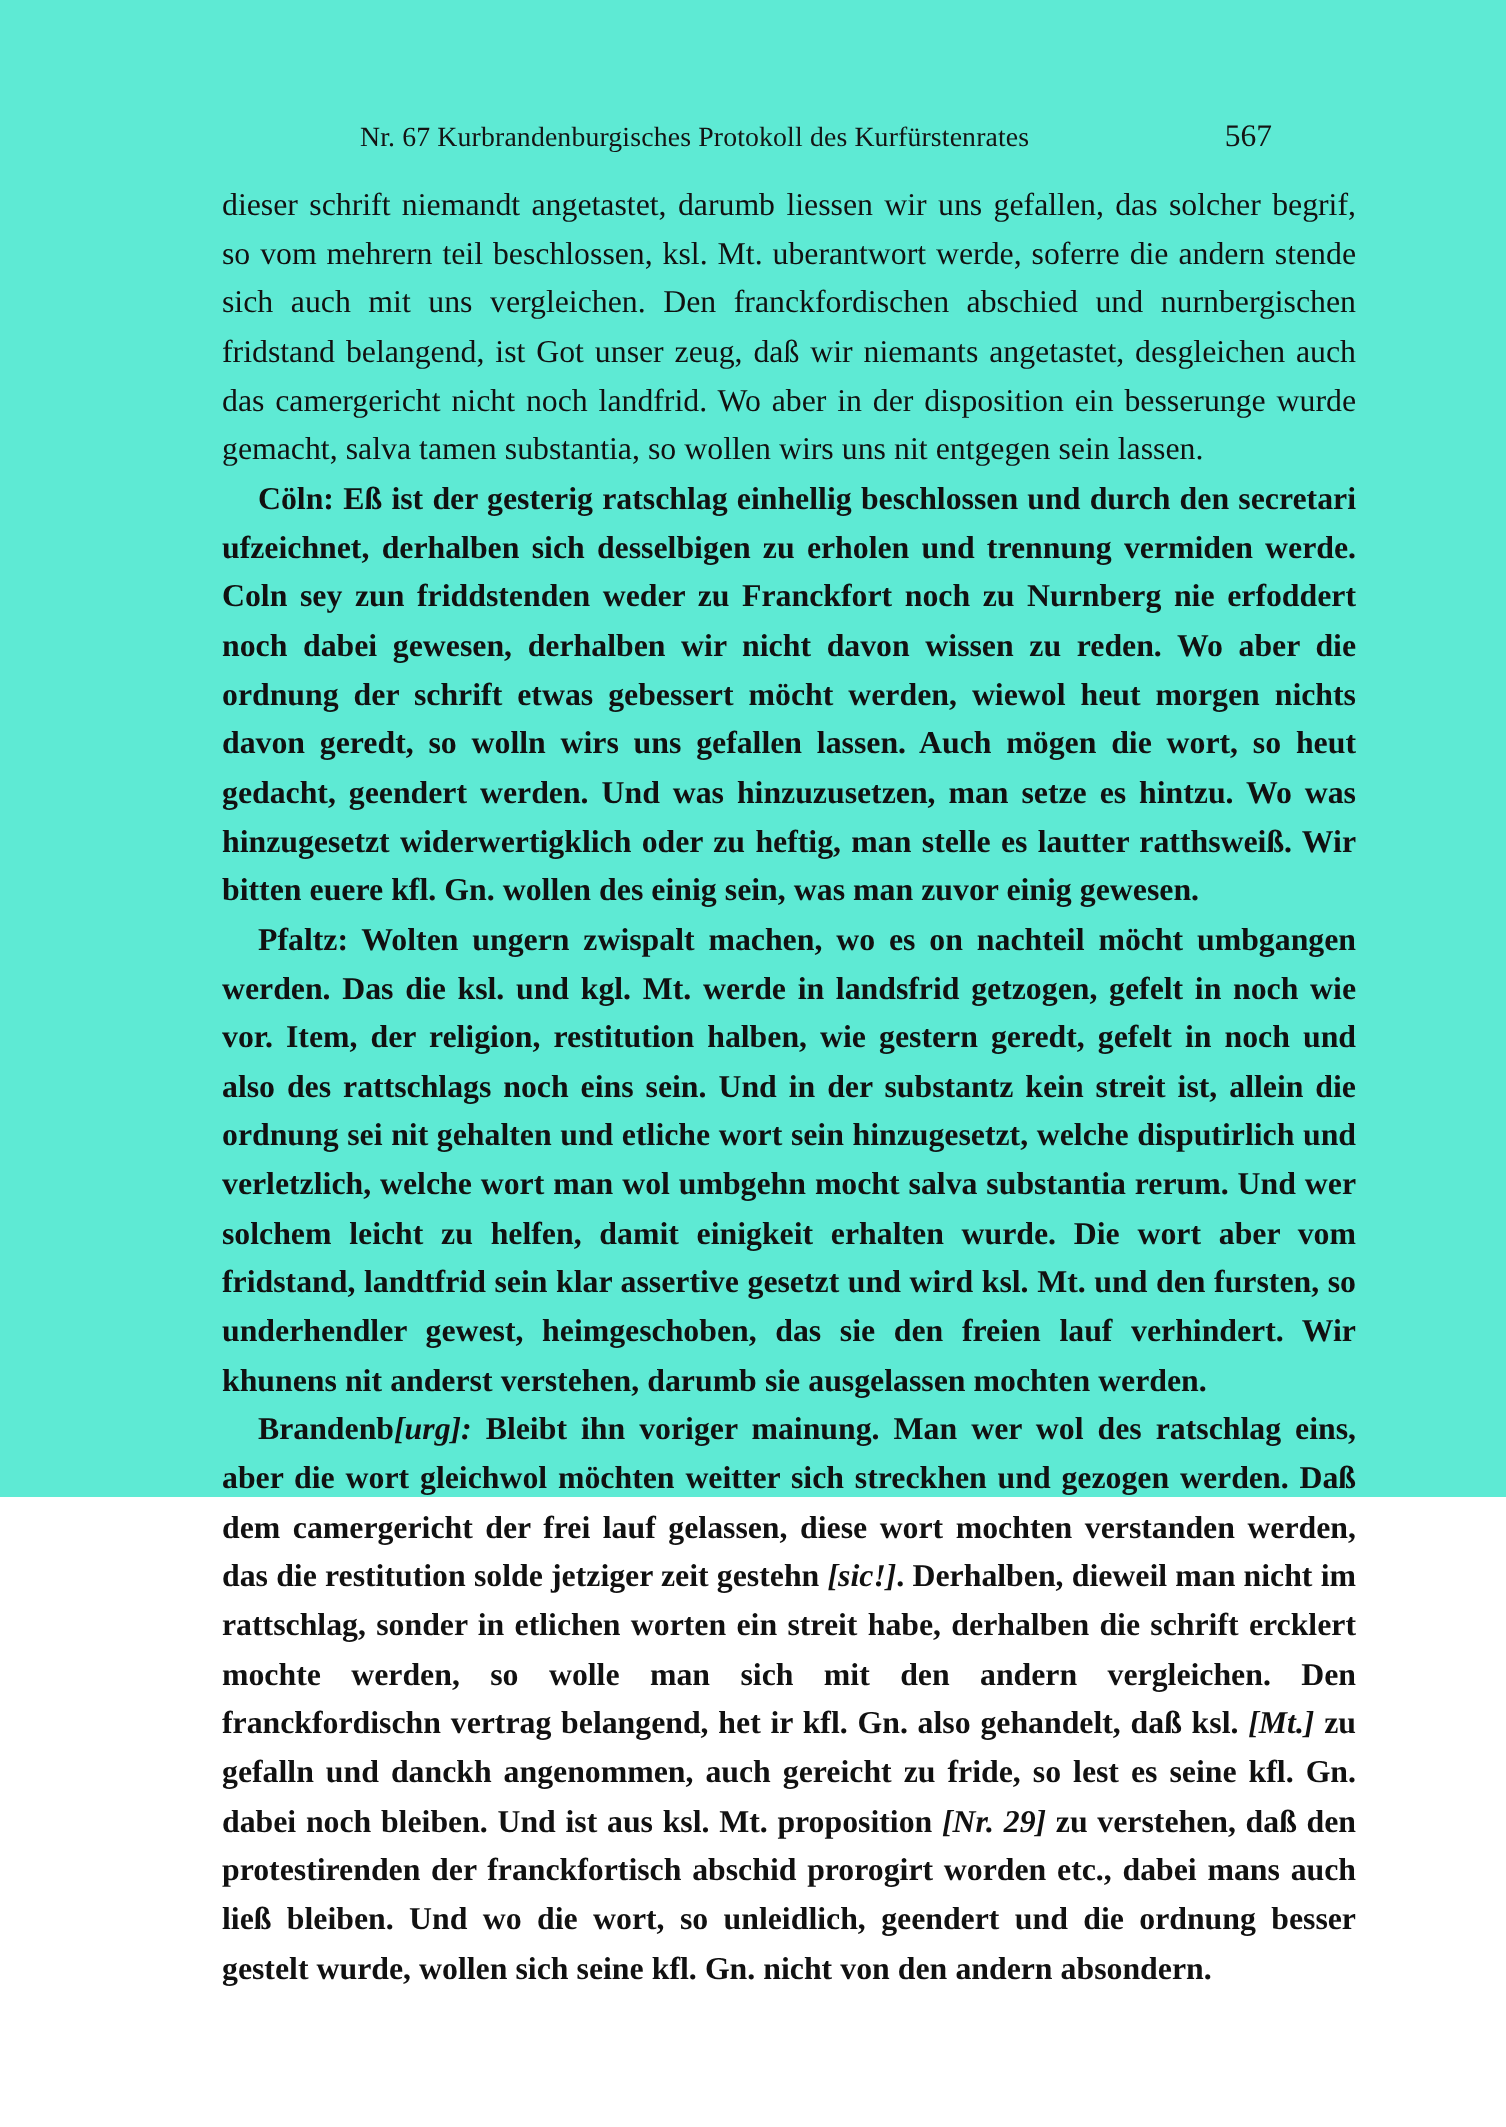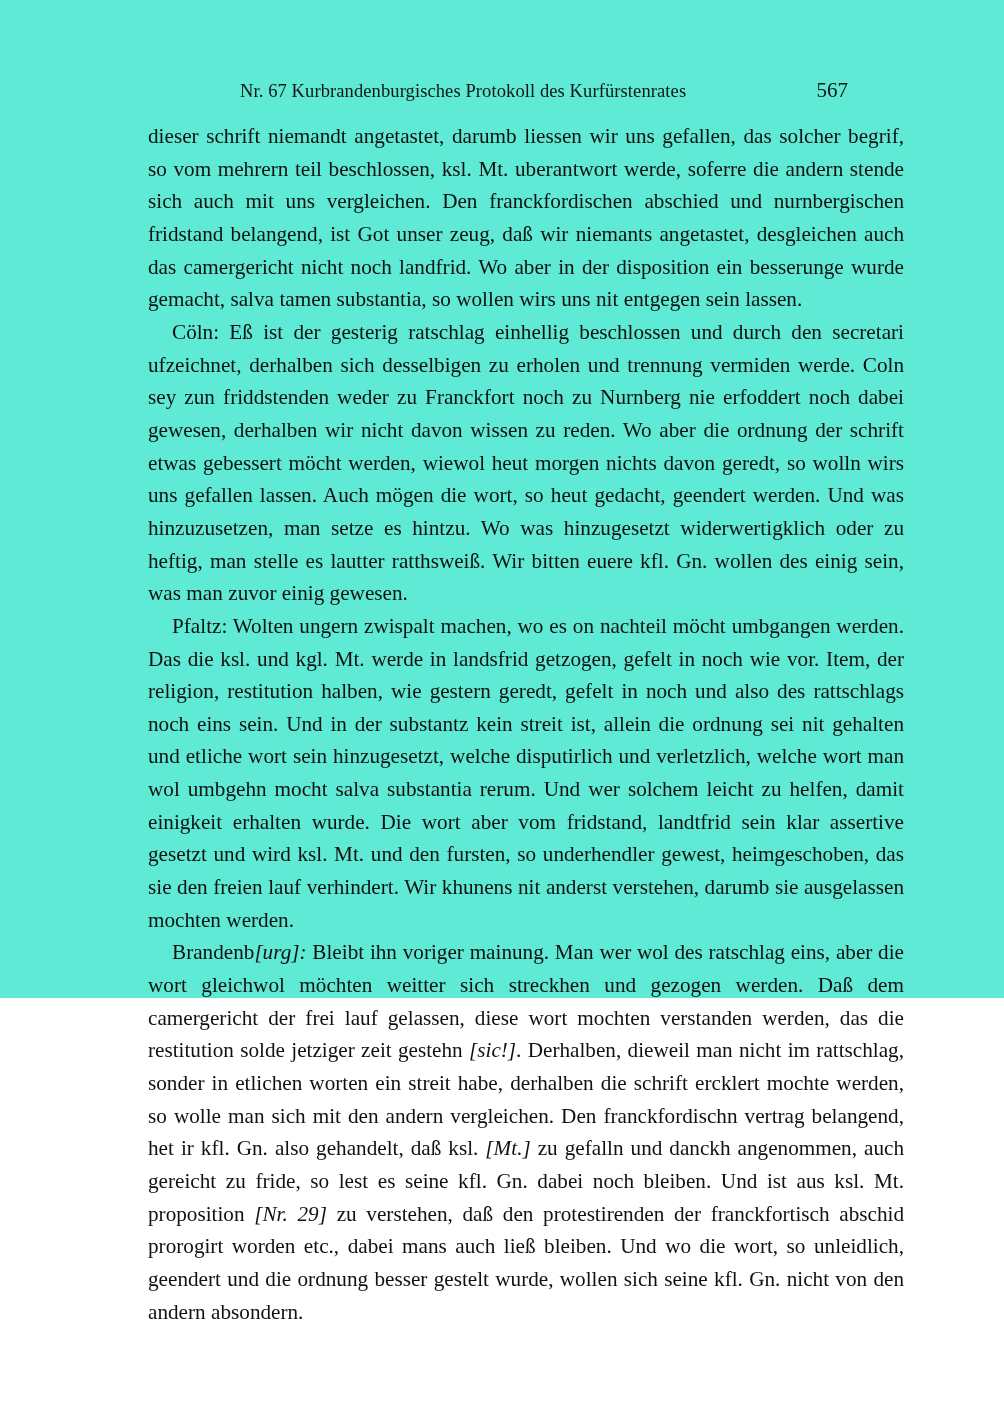--- a/index.html
+++ b/index.html
@@ -65,20 +65,21 @@
     font-size: 21.2px;
     line-height: 32.65px;
     text-align: justify;
     text-align-last: left;
     word-spacing: 0.1px;
     hyphens: manual;
     color: #111111;
   }
   .para + .para {
     text-indent: 24px;
+    font-weight: bold;
   }
 
   .it {
     font-style: italic;
   }
 </style>
 </head>
 <body>
 
 <div class="page">

